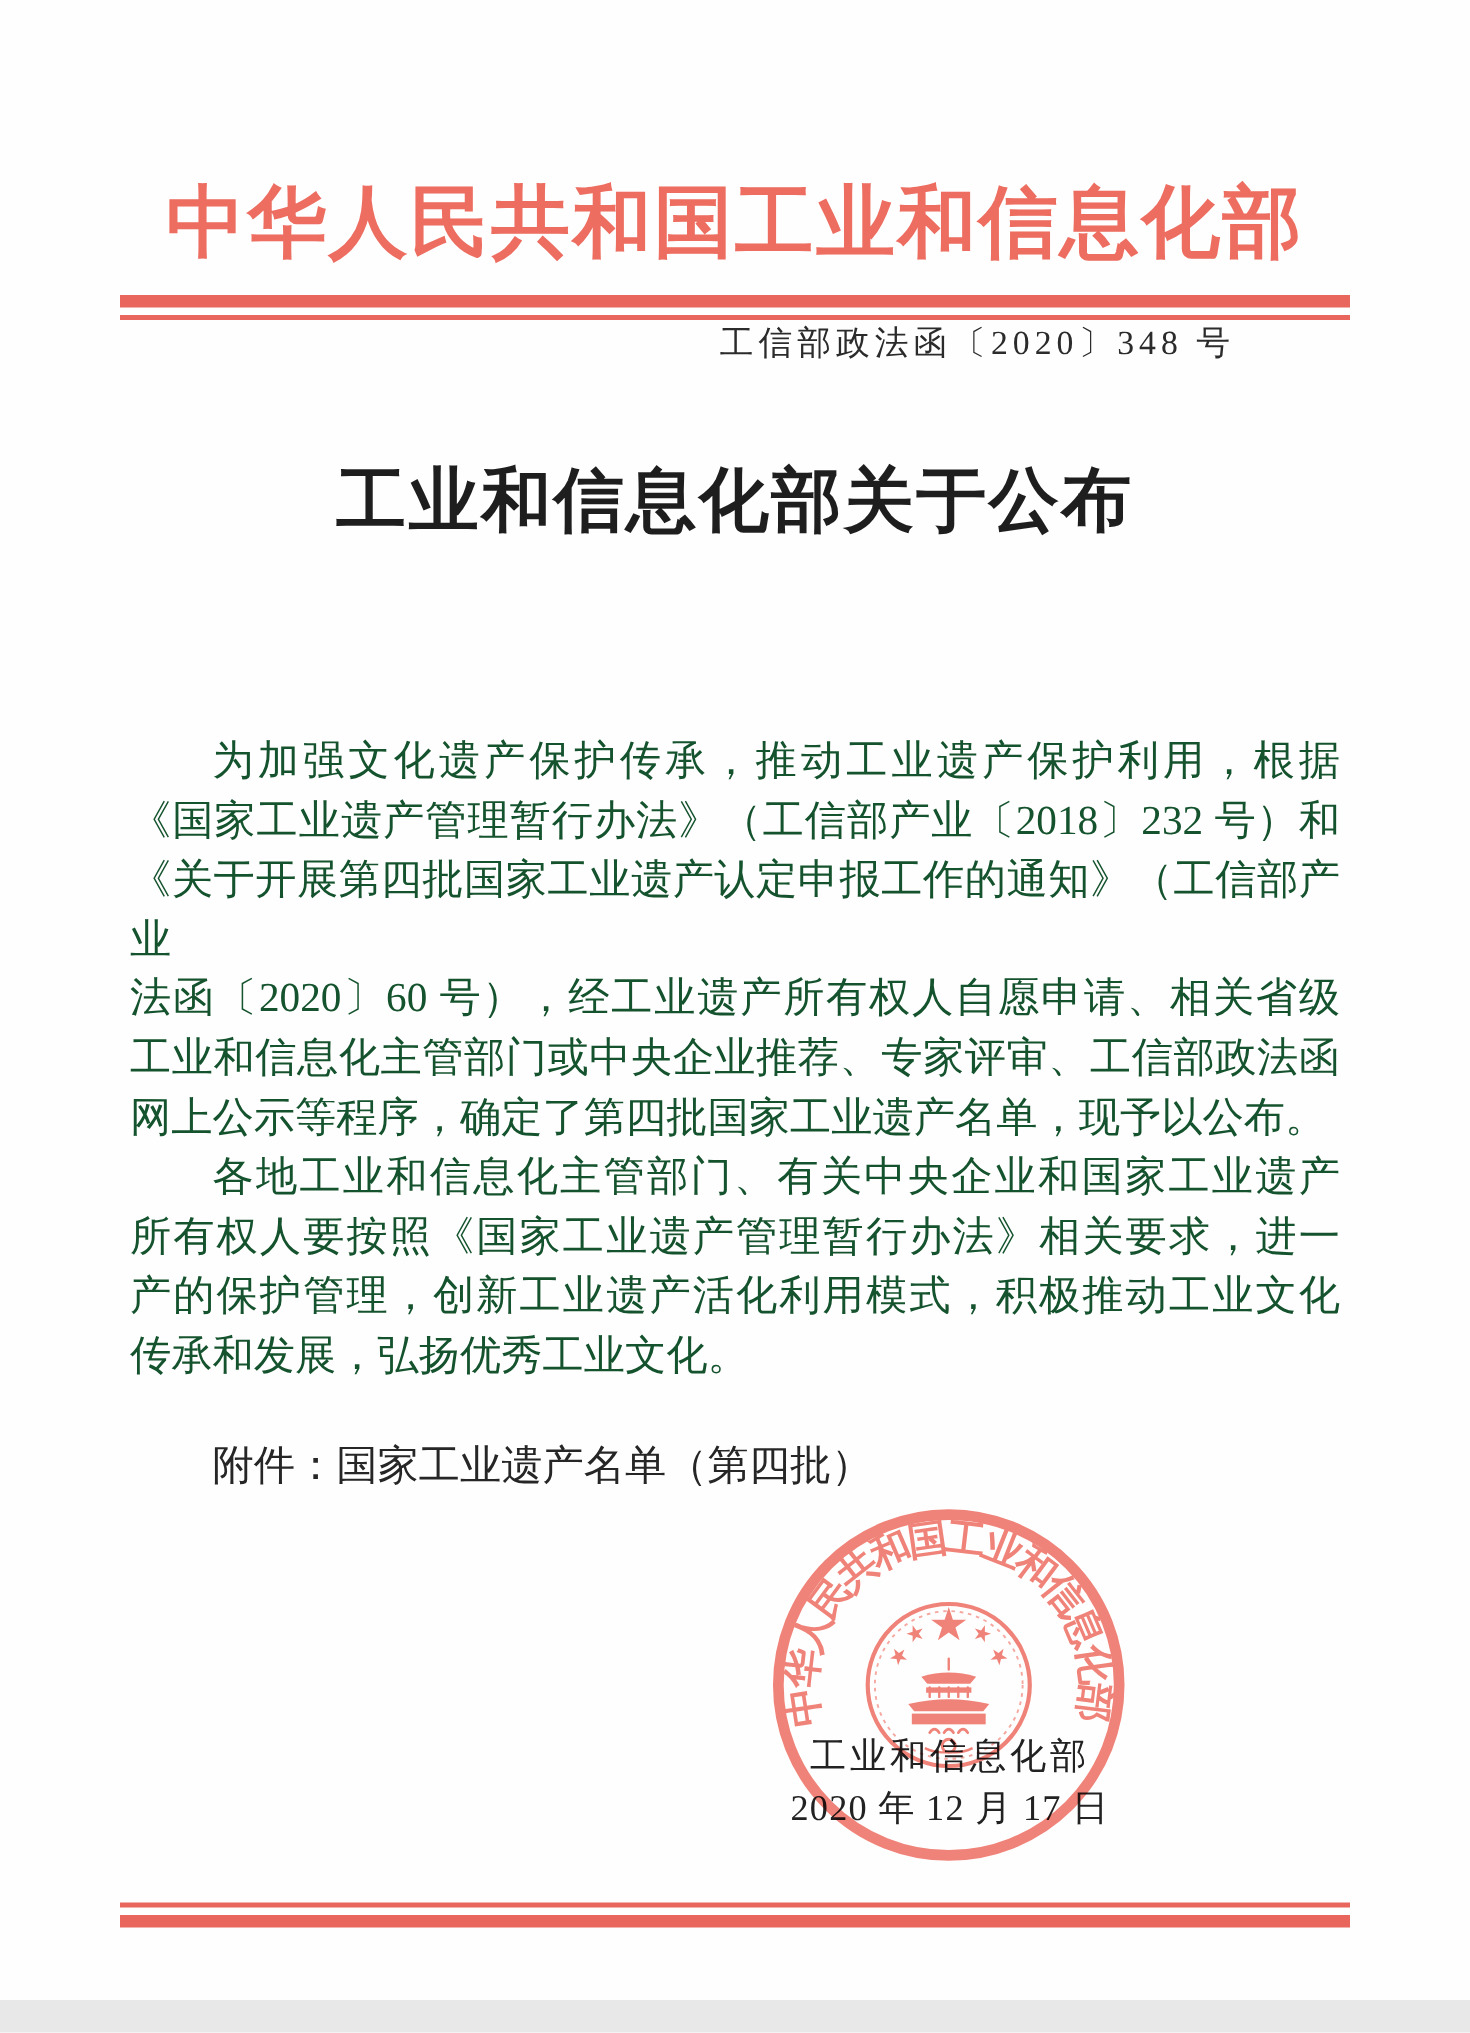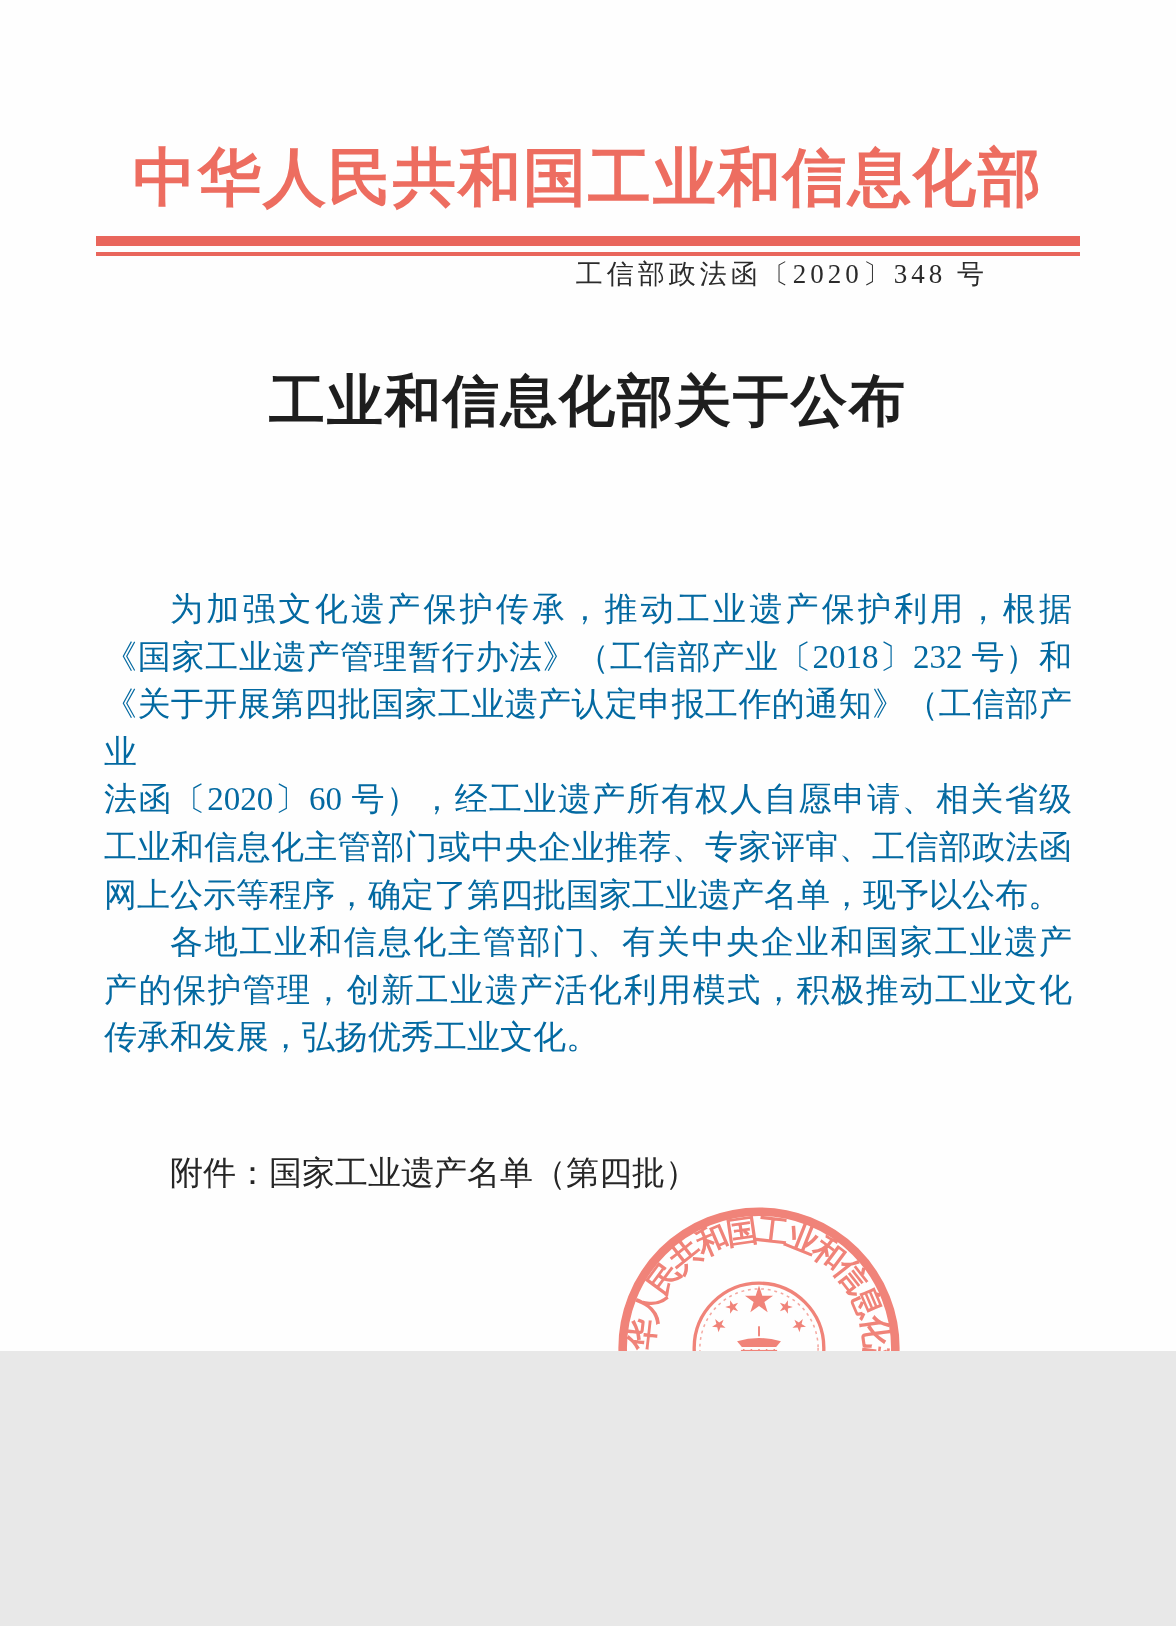--- a/index.html
+++ b/index.html
@@ -2,21 +2,21 @@
 <html><head>
 <meta charset="utf-8">
 <style>
   * { margin: 0; padding: 0; box-sizing: border-box; }
   html, body { background: #e8e8e8; }
   body { font-family: "Liberation Serif", "DejaVu Serif", serif; }
 
   .page {
     position: relative;
     width: 1176px;
-    height: 1351px;
+    height: 1600px;
     margin: 0 auto;
     background: #fefefe;
     overflow: hidden;
     color: #2b2b2b;
   }
 
   
   .masthead {
     position: absolute;
     top: 138px;
@@ -62,21 +62,21 @@
   }
 
   
   .body-text {
     position: absolute;
     top: 586px;
     left: 104px;
     width: 968px;
     font-size: 33px;
     line-height: 47.6px;
-    color: #0369a1;
+    color: #14532d;
   }
   .line { white-space: nowrap; }
   .line.just { white-space: normal; text-align: justify; text-align-last: justify; }
   .line.indent { text-indent: 2em; }
 
   .attachment {
     position: absolute;
     top: 1150px;
     left: 104px;
     width: 968px;
@@ -136,20 +136,21 @@
   </div>
 
   <div class="body-text">
     <div class="line just indent">为加强文化遗产保护传承，推动工业遗产保护利用，根据</div>
     <div class="line just">《国家工业遗产管理暂行办法》（工信部产业〔2018〕232 号）和</div>
     <div class="line just">《关于开展第四批国家工业遗产认定申报工作的通知》（工信部产业</div>
     <div class="line just">法函〔2020〕60 号），经工业遗产所有权人自愿申请、相关省级</div>
     <div class="line just">工业和信息化主管部门或中央企业推荐、专家评审、工信部政法函</div>
     <div class="line">网上公示等程序，确定了第四批国家工业遗产名单，现予以公布。</div>
     <div class="line just indent">各地工业和信息化主管部门、有关中央企业和国家工业遗产</div>
+    <div class="line just">所有权人要按照《国家工业遗产管理暂行办法》相关要求，进一</div>
     <div class="line just">产的保护管理，创新工业遗产活化利用模式，积极推动工业文化</div>
     <div class="line">传承和发展，弘扬优秀工业文化。</div>
   </div>
 
   <div class="attachment">附件：国家工业遗产名单（第四批）</div>
 
   <div class="signature">
     <div class="agency">工业和信息化部</div>
     <div class="date">2020 年 12 月 17 日</div>
   </div>

